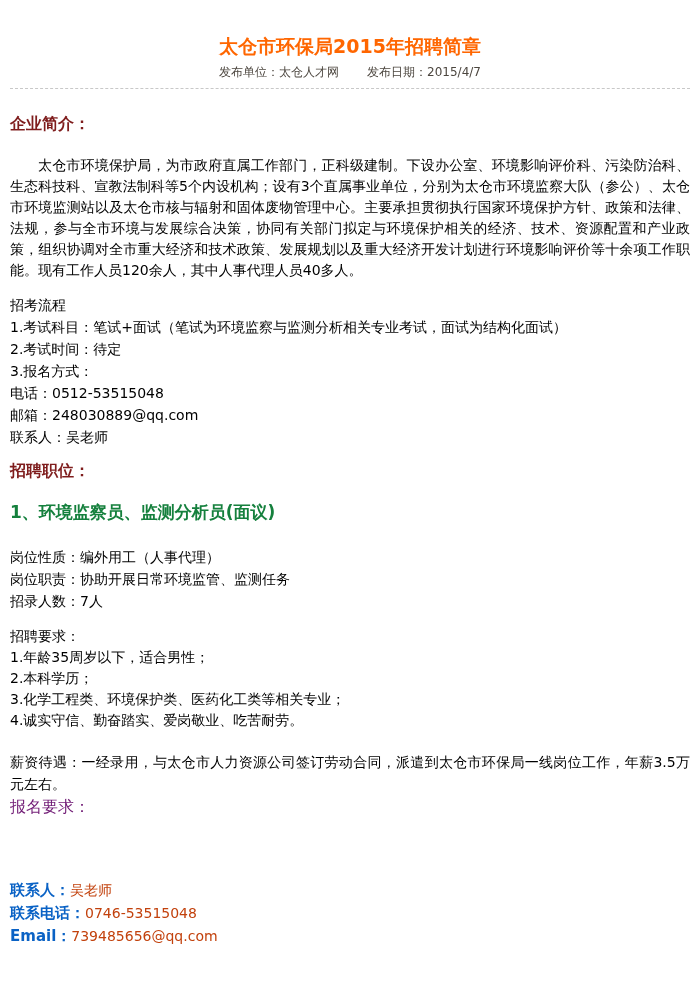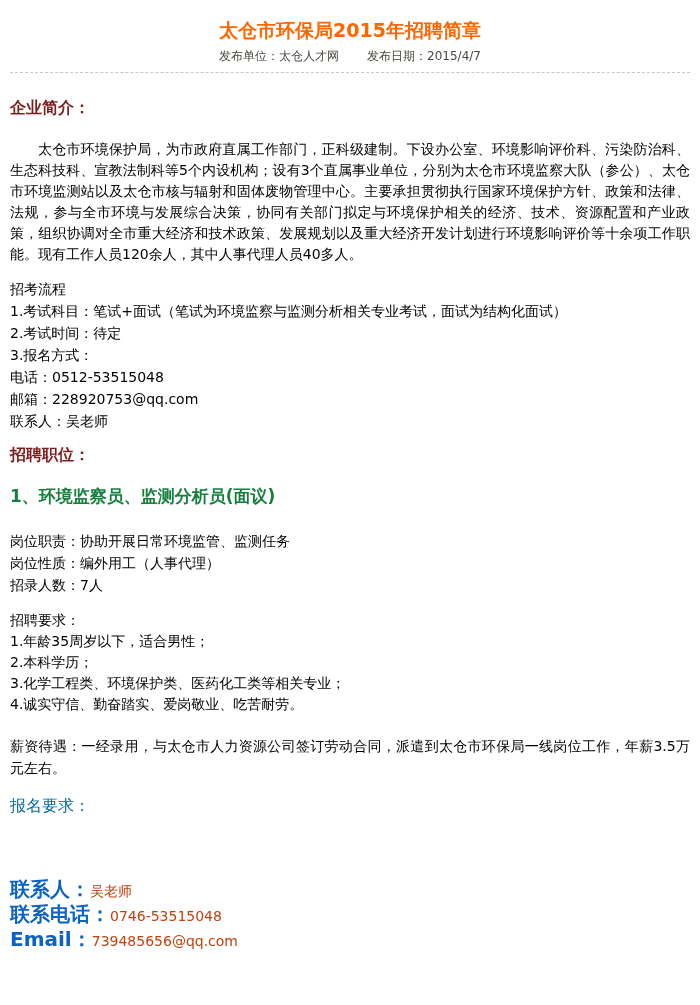--- a/index.html
+++ b/index.html
@@ -8,21 +8,21 @@
     background: #ffffff;
   }
   body {
     width: 700px;
     height: 1005px;
     font-family: "DejaVu Sans", "Liberation Sans", sans-serif;
     color: #000000;
     overflow: hidden;
   }
   .container {
-    padding: 0 10px;
+    padding: 16px 10px;
     box-sizing: border-box;
     width: 700px;
   }
   .doc-title {
     padding-top: 18px;
     text-align: center;
     color: #ff6600;
     font-weight: bold;
     font-size: 19px;
     line-height: 24px;
@@ -79,35 +79,35 @@
     font-size: 14px;
     line-height: 21px;
   }
   .salary-paragraph {
     margin-top: 20px;
     font-size: 14px;
     line-height: 22px;
     text-align: justify;
   }
   .application-heading {
-    margin-top: 15px;
+    margin-top: 0;
     font-size: 16px;
     font-weight: normal;
-    color: #0369a1;
+    color: #701a75;
     line-height: 24px;
   }
   .contact-block {
     margin-top: 60px;
     font-size: 14px;
     line-height: 23px;
   }
   .contact-label {
     color: #0a62c5;
     font-weight: bold;
-    font-size: 20px;
+    font-size: 15px;
   }
   .contact-value { color: #c2410c; }
 </style>
 </head>
 <body>
 
 <div class="container">
 
   <div class="doc-title">太仓市环保局2015年招聘简章</div>
 
@@ -120,31 +120,31 @@
   <div class="section-heading">企业简介：</div>
 
   <div class="intro-paragraph">太仓市环境保护局，为市政府直属工作部门，正科级建制。下设办公室、环境影响评价科、污染防治科、生态科技科、宣教法制科等5个内设机构；设有3个直属事业单位，分别为太仓市环境监察大队（参公）、太仓市环境监测站以及太仓市核与辐射和固体废物管理中心。主要承担贯彻执行国家环境保护方针、政策和法律、法规，参与全市环境与发展综合决策，协同有关部门拟定与环境保护相关的经济、技术、资源配置和产业政策，组织协调对全市重大经济和技术政策、发展规划以及重大经济开发计划进行环境影响评价等十余项工作职能。现有工作人员120余人，其中人事代理人员40多人。</div>
 
   <div class="process-block">
     <div class="line">招考流程</div>
     <div class="line">1.考试科目：笔试+面试（笔试为环境监察与监测分析相关专业考试，面试为结构化面试）</div>
     <div class="line">2.考试时间：待定</div>
     <div class="line">3.报名方式：</div>
     <div class="line">电话：0512-53515048</div>
-    <div class="line">邮箱：228920753@qq.com</div>
+    <div class="line">邮箱：248030889@qq.com</div>
     <div class="line">联系人：吴老师</div>
   </div>
 
   <div class="section-heading positions-heading">招聘职位：</div>
 
   <div class="job-title">1、环境监察员、监测分析员(面议)</div>
 
   <div class="job-details">
+    <div class="line">岗位性质：编外用工（人事代理）</div>
     <div class="line">岗位职责：协助开展日常环境监管、监测任务</div>
-    <div class="line">岗位性质：编外用工（人事代理）</div>
     <div class="line">招录人数：7人</div>
   </div>
 
   <div class="requirements-block">
     <div class="line">招聘要求：</div>
     <div class="line">1.年龄35周岁以下，适合男性；</div>
     <div class="line">2.本科学历；</div>
     <div class="line">3.化学工程类、环境保护类、医药化工类等相关专业；</div>
     <div class="line">4.诚实守信、勤奋踏实、爱岗敬业、吃苦耐劳。</div>
   </div>

